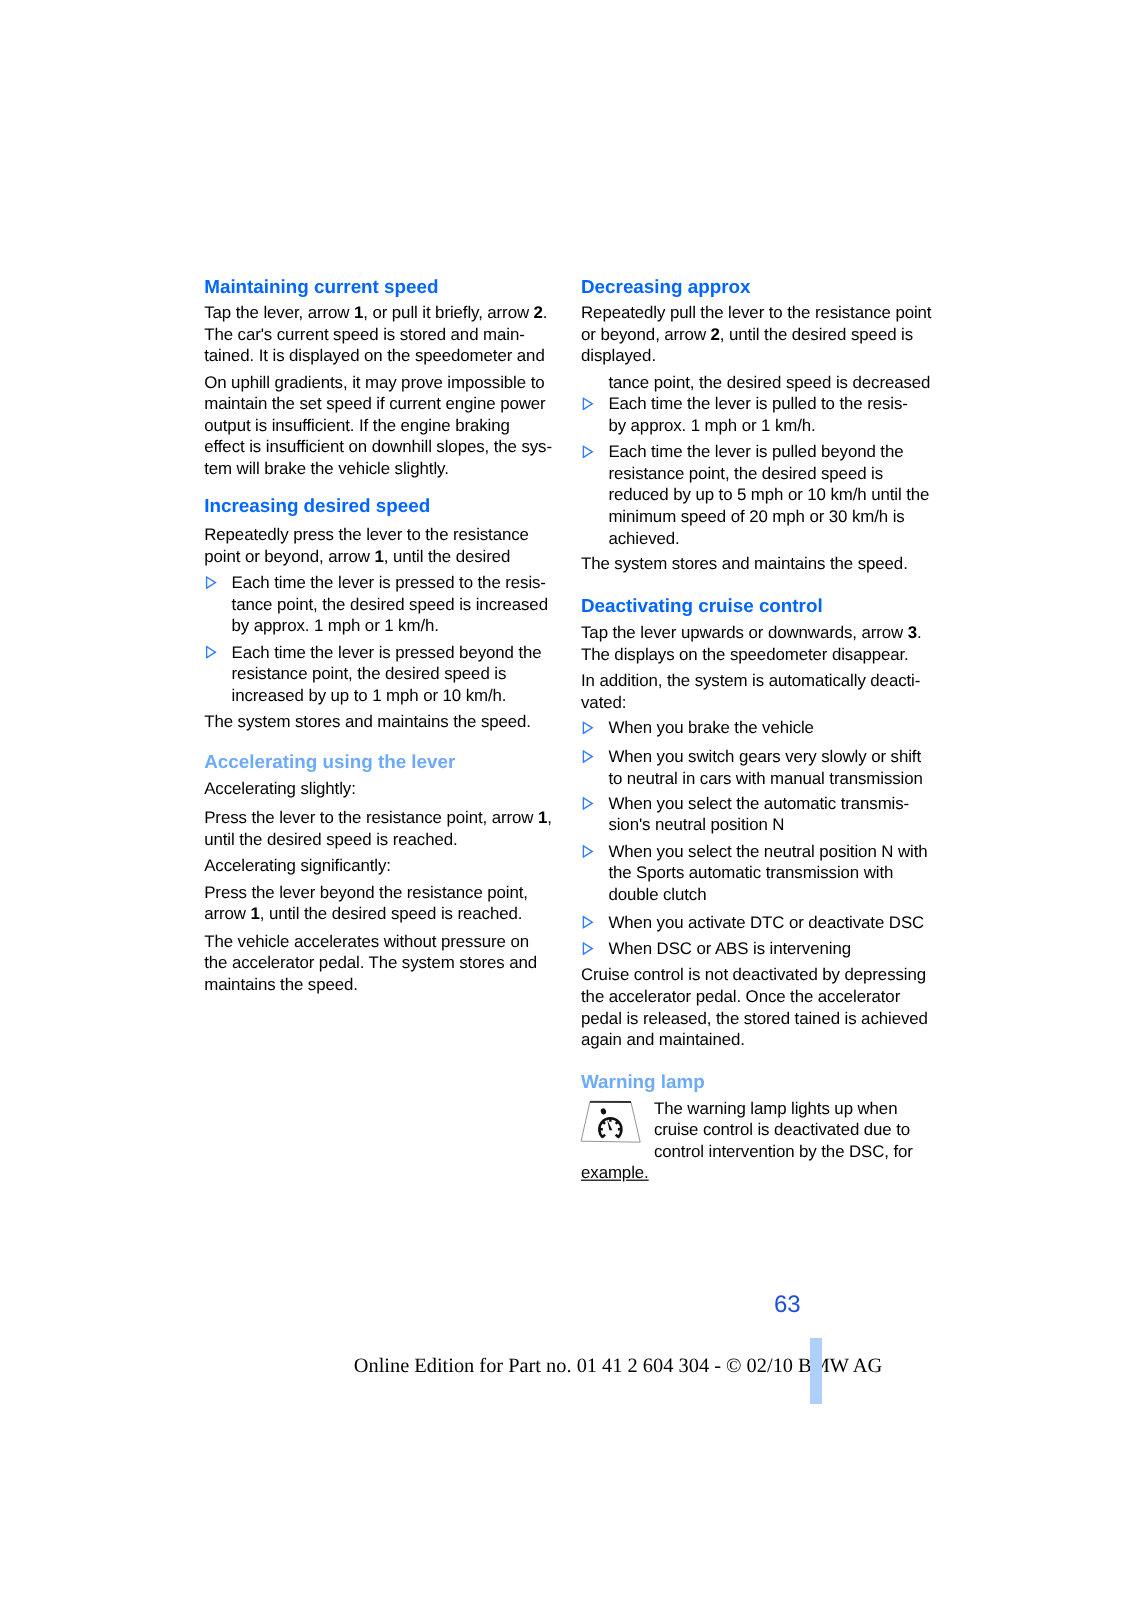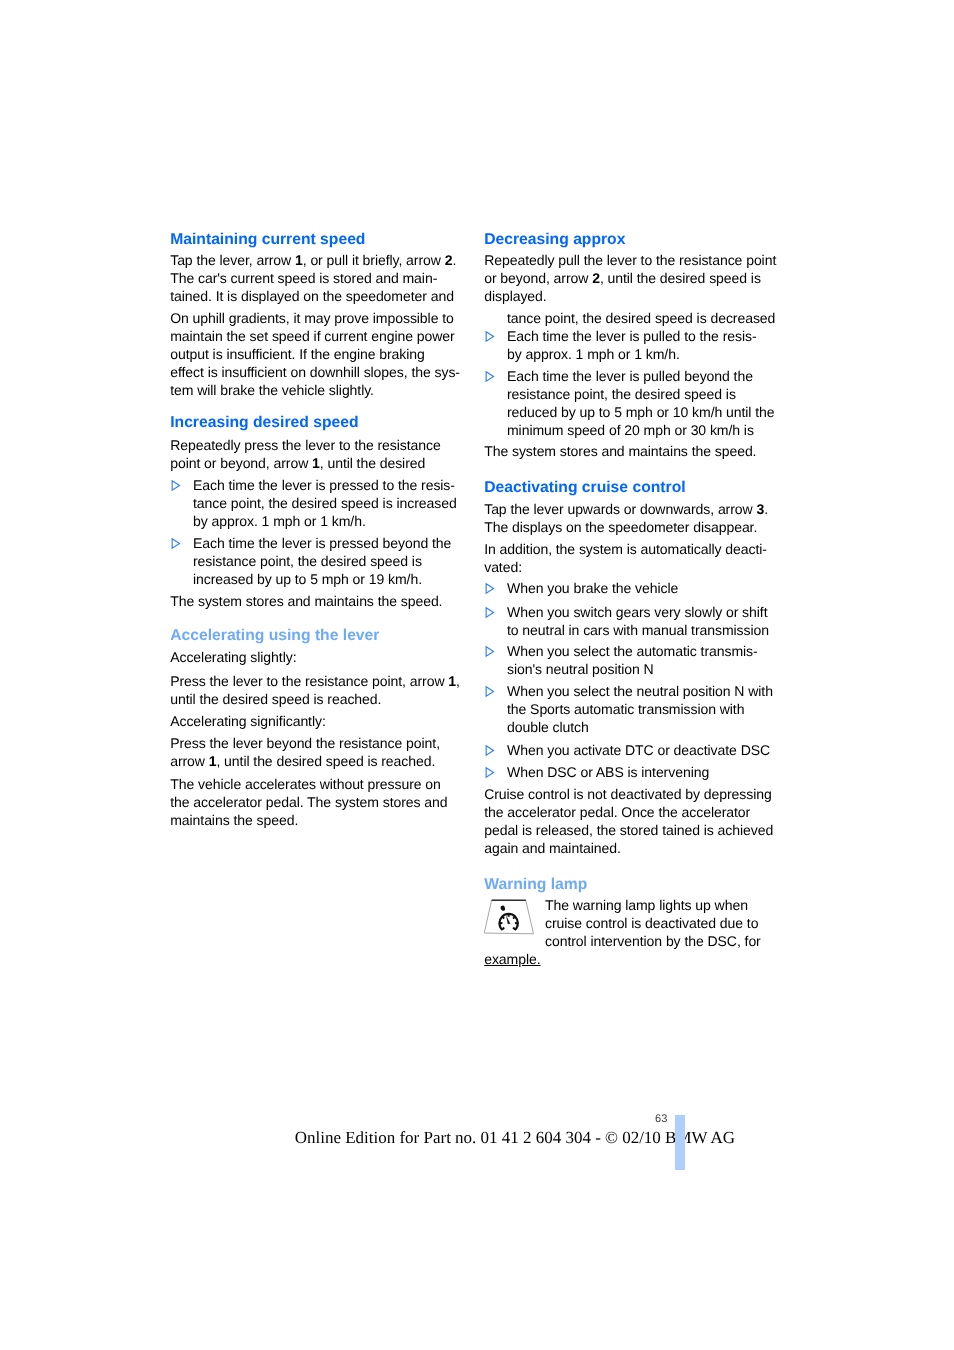--- a/index.html
+++ b/index.html
@@ -47,22 +47,22 @@
   .tab.active{background:#0070fd;}
   .tab span{
     position:absolute;left:0;bottom:0;
     transform-origin:0 100%;
     transform:rotate(-90deg);
     white-space:nowrap;color:#ffffff;font-size:15.2px;font-weight:bold;
     letter-spacing:-0.02px;line-height:1;
   }
 
   
-  .pagenum{position:absolute;left:500px;top:1110.0px;width:167.2px;text-align:right;
-           font-size:11px;color:#404040;letter-spacing:-0.08px;line-height:18px;}
+  .pagenum{position:absolute;left:500px;top:1078px;width:167.2px;text-align:right;
+           font-size:20px;color:#1d4ed8;letter-spacing:-0.08px;line-height:18px;}
   .footer{position:absolute;left:294.8px;top:1130.0px;font-size:17px;color:#000;
           letter-spacing:-0.01px;line-height:16px;font-family:Liberation Serif, serif;}
   .footbar{position:absolute;left:675.2px;top:1114.8px;width:9.8px;height:54.8px;background:#afd0fd;}
 </style>
 </head>
 <body>
 
 <div class="page">
 
   <div class="col col-left">
@@ -95,21 +95,21 @@
             </svg></span>Each time the lever is pressed to the resis-</div>
         <div class="ln bul">tance point, the desired speed is increased</div>
         <div class="ln bul">by approx. 1 mph or 1 km/h.</div>
       </div>
       <div class="g-li" style="height:4.4px"></div>
       <div class="bullet-item">
         <div class="ln bul"><span class="tri"><svg width="10" height="11" viewBox="0 0 10 11">
               <path d="M1.15 0.85 L8.55 5.5 L1.15 10.15 Z" fill="none" stroke="#2f7ef7" stroke-width="1.15" stroke-linejoin="miter"></path>
             </svg></span>Each time the lever is pressed beyond the</div>
         <div class="ln bul">resistance point, the desired speed is</div>
-        <div class="ln bul">increased by up to 5 mph or 19 km/h.</div>
+        <div class="ln bul">increased by up to 1 mph or 10 km/h.</div>
       </div>
       <div class="g-list" style="height:4.1px"></div>
       <div class="para">
         <div class="ln ">The system stores and maintains the speed.</div>
       </div>
       <div class="g-head" style="height:16.7px"></div>
       <div class="head sub">Accelerating using the lever</div>
       <div class="g-afterhead" style="height:2.8px"></div>
       <div class="para">
         <div class="ln ">Accelerating slightly:</div>
@@ -152,20 +152,21 @@
         <div class="ln bul">by approx. 1 mph or 1 km/h.</div>
       </div>
       <div class="g-li" style="height:3.3px"></div>
       <div class="bullet-item">
         <div class="ln bul"><span class="tri"><svg width="10" height="11" viewBox="0 0 10 11">
               <path d="M1.15 0.85 L8.55 5.5 L1.15 10.15 Z" fill="none" stroke="#2f7ef7" stroke-width="1.15" stroke-linejoin="miter"></path>
             </svg></span>Each time the lever is pulled beyond the</div>
         <div class="ln bul">resistance point, the desired speed is</div>
         <div class="ln bul">reduced by up to 5 mph or 10 km/h until the</div>
         <div class="ln bul">minimum speed of 20 mph or 30 km/h is</div>
+        <div class="ln bul">achieved.</div>
       </div>
       <div class="g-list" style="height:3.5px"></div>
       <div class="para">
         <div class="ln ">The system stores and maintains the speed.</div>
       </div>
       <div class="g-head" style="height:19.1px"></div>
       <div class="head">Deactivating cruise control</div>
       <div class="g-afterhead" style="height:2.6px"></div>
       <div class="para">
         <div class="ln ">Tap the lever upwards or downwards, arrow <b>3</b>.</div>

